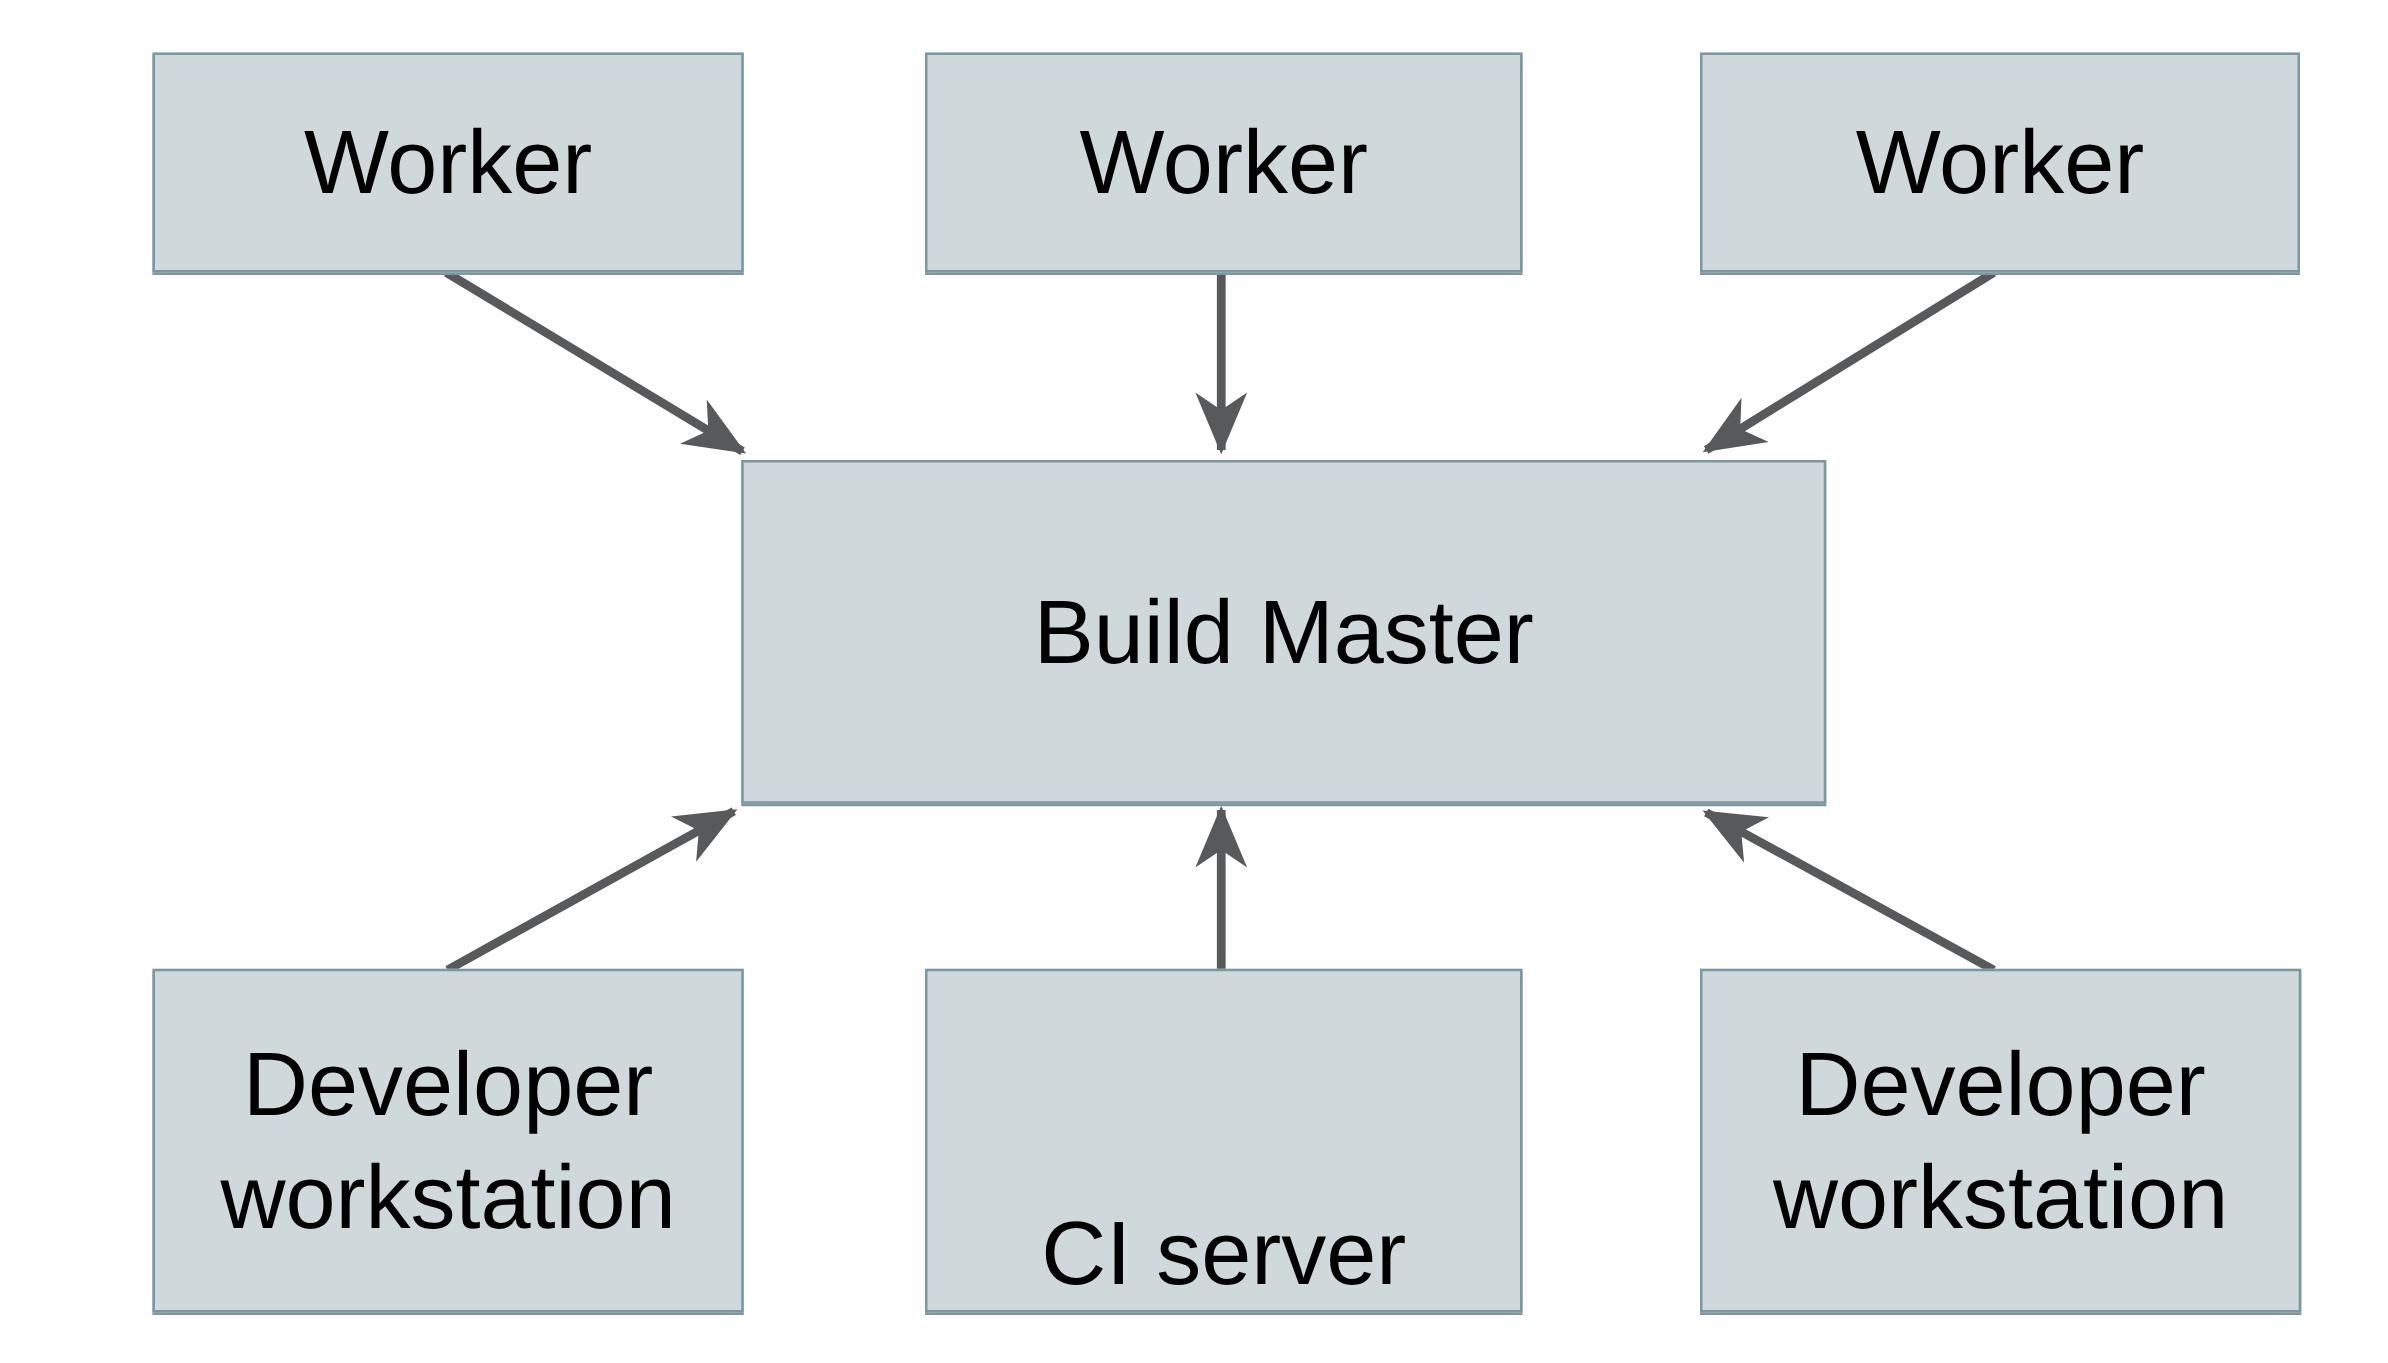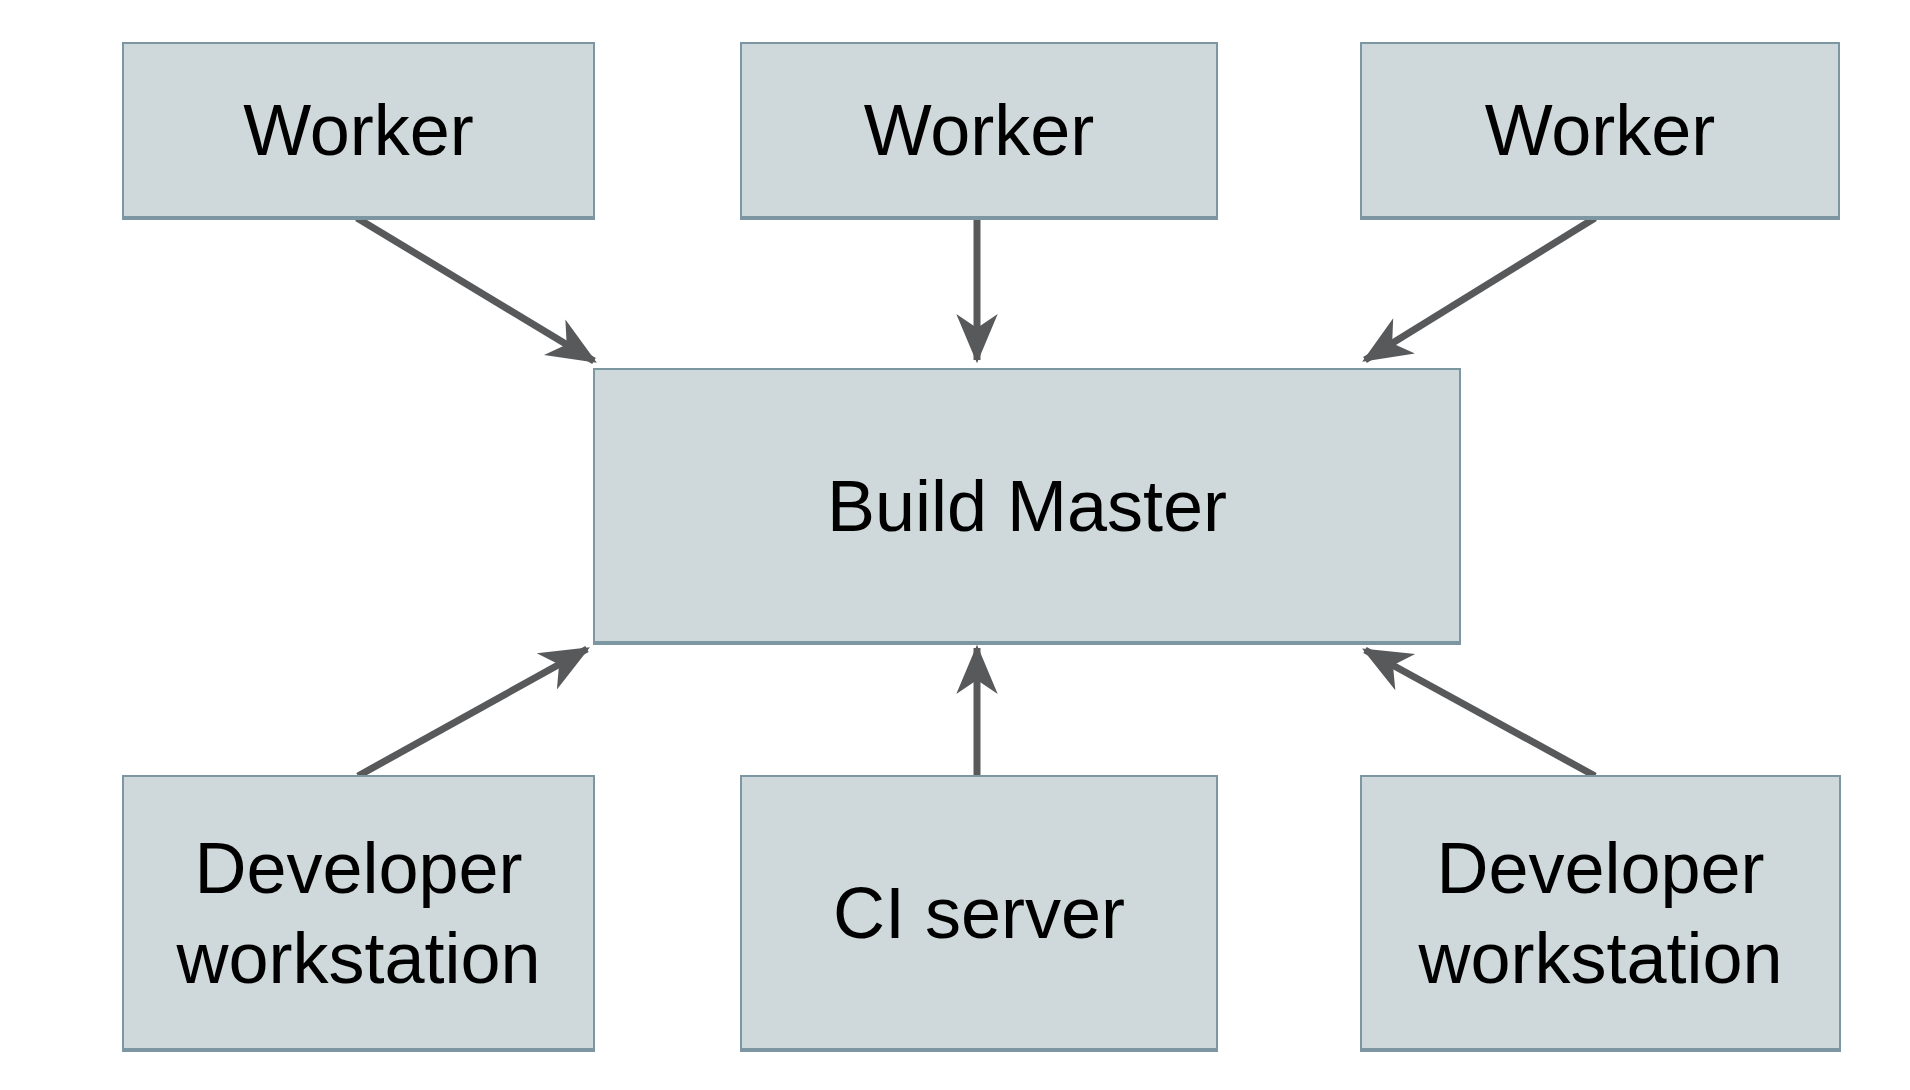--- a/index.html
+++ b/index.html
@@ -43,21 +43,21 @@
     font-size: 72px;
     line-height: 1.25;
     color: var(--text, #000000);
     padding: 0 12px;
   }
   .node-worker-1        { left: 122px;  top: 42px;  width: 473px; height: 176px; }
   .node-worker-2        { left: 740px;  top: 42px;  width: 478px; height: 176px; }
   .node-worker-3        { left: 1360px; top: 42px;  width: 480px; height: 176px; }
   .node-build-master    { left: 593px;  top: 368px; width: 868px; height: 275px; }
   .node-dev-1           { left: 122px;  top: 775px; width: 473px; height: 275px; }
-  .node-ci-server       { left: 740px;  top: 775px; width: 478px; height: 275px; }
+  .node-ci-server       { left: 740px;  top: 775px; width: 478px; height: 275px; align-items: flex-end; }
   .node-dev-2           { left: 1360px; top: 775px; width: 481px; height: 275px; }
 </style>
 </head>
 <body>
 
 <div class="canvas" style="--bg: #ffffff; --node-fill: #cfd8da; --node-border: #7d97a2; --arrow: #58595b; --text: #000000;">
 
   <svg class="edges-layer" viewBox="0 0 1910 1090" xmlns="http://www.w3.org/2000/svg">
     <defs>
       <marker id="arrowhead" viewBox="0 0 10 8" refX="8.6" refY="4" markerWidth="8" markerHeight="8" orient="auto-start-reverse" markerUnits="strokeWidth">

